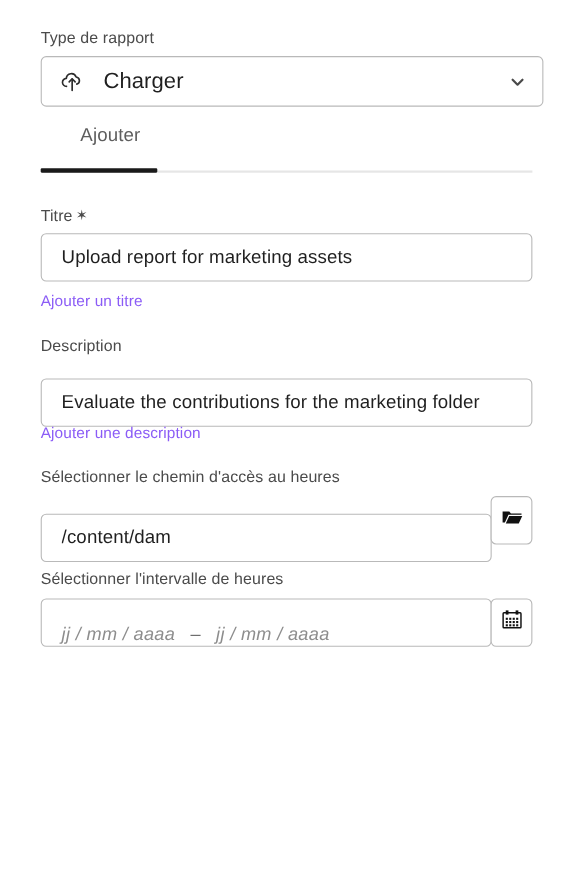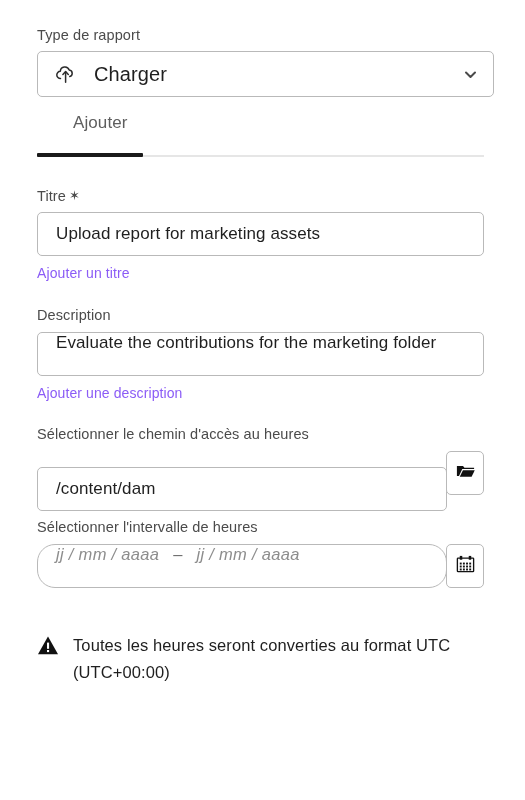--- a/index.html
+++ b/index.html
@@ -156,24 +156,25 @@
     white-space: nowrap;
     overflow: hidden;
   }
   .titre-helper { position: absolute; left: 37px; top: 264px; }
 
   
   .desc-label { position: absolute; left: 37px; top: 306px; }
   .desc-input {
     position: absolute;
     left: 37px;
-    top: 332px;
+    top: 344px;
     width: 447px;
     height: 44px;
     display: flex;
+    align-items: center;
     padding: 0 18px;
   }
   .desc-helper { position: absolute; left: 37px; top: 384px; }
 
   
   .path-label { position: absolute; left: 37px; top: 425px; }
   .path-input {
     position: absolute;
     left: 37px;
     top: 467px;
@@ -197,23 +198,22 @@
 
   
   .date-label { position: absolute; left: 37px; top: 518px; }
   .date-input {
     position: absolute;
     left: 37px;
     top: 544px;
     width: 410px;
     height: 44px;
     display: flex;
-    align-items: flex-start;
+    align-items: flex-end;
     padding: 0 18px;
-    border-radius: 18px;
   }
   .date-ph {
     font-size: 16.5px;
     font-style: italic;
     color: #8d8d8d;
     letter-spacing: 0.3px;
     white-space: nowrap;
   }
   .date-dash {
     font-size: 16.5px;
@@ -337,24 +337,14 @@
           <rect x="14.9" y="12.1" width="2" height="2"></rect>
           <rect x="5" y="15.2" width="2" height="2"></rect>
           <rect x="8.3" y="15.2" width="2" height="2"></rect>
           <rect x="11.6" y="15.2" width="2" height="2"></rect>
           <rect x="14.9" y="15.2" width="2" height="2"></rect>
         </g>
       </svg>
     </span>
   </div>
 
-  <div class="warning">
-    <span class="warning-icon">
-      <svg width="22" height="21" viewBox="0 0 22 21">
-        <path d="M11 1.4L21 19.2H1z" fill="#111111"></path>
-        <rect x="10" y="7.6" width="2.1" height="6.2" fill="#ffffff"></rect>
-        <rect x="10" y="15" width="2.1" height="2.1" fill="#ffffff"></rect>
-      </svg>
-    </span>
-    <span class="warning-text">Toutes les heures seront converties au format UTC (UTC+00:00)</span>
-  </div>
 
 </div>
 
 </body></html>

